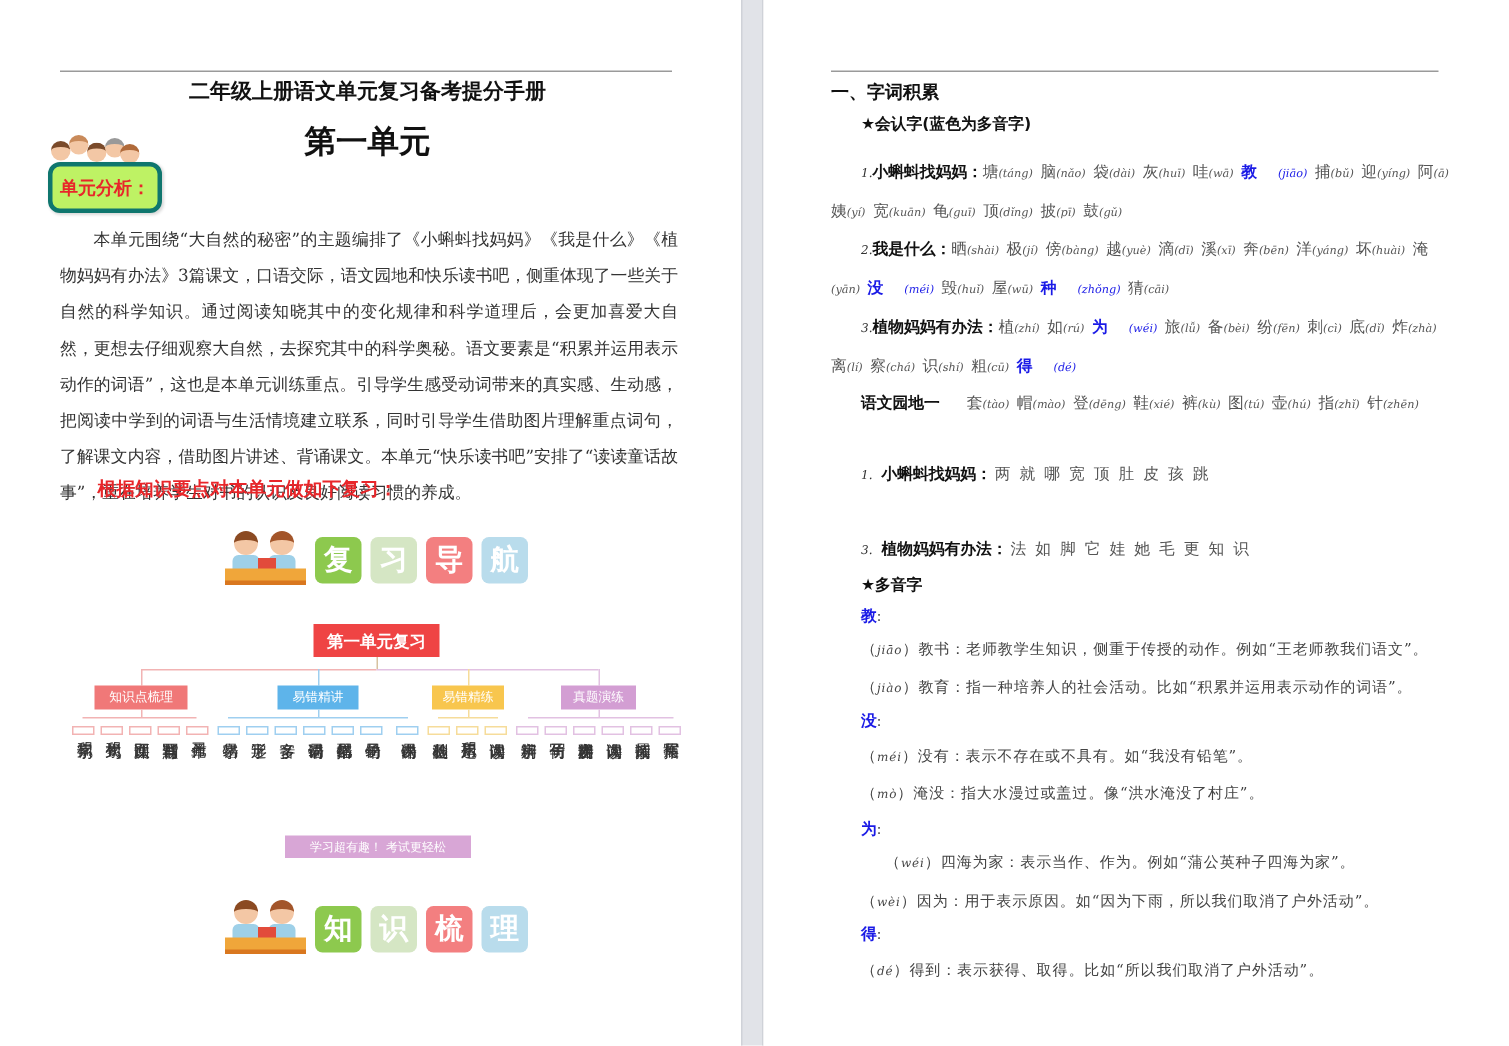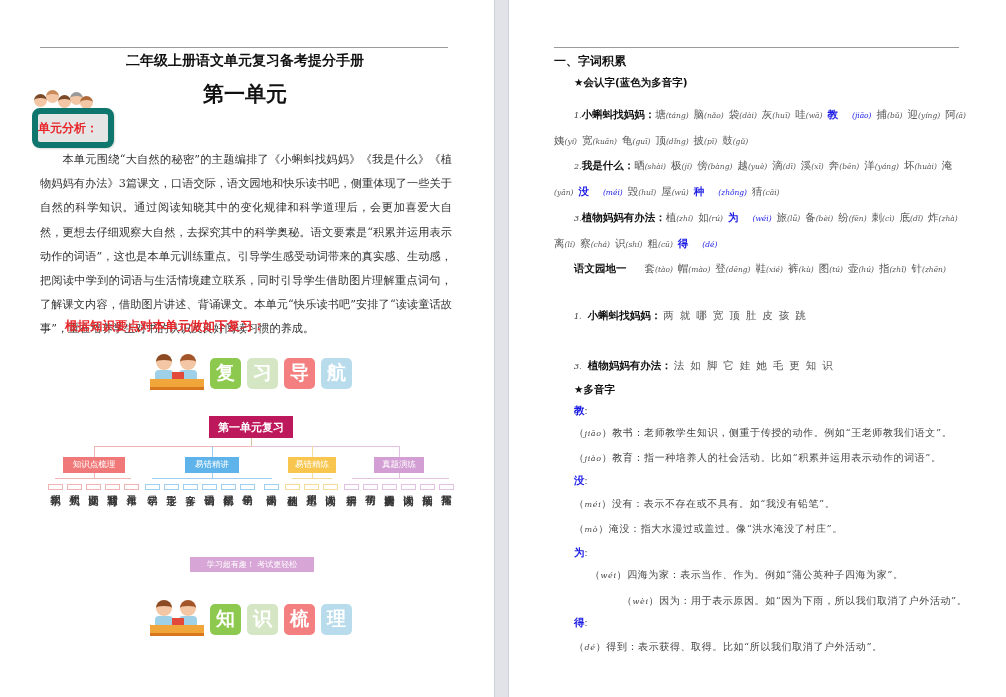--- a/index.html
+++ b/index.html
@@ -15,38 +15,38 @@
   .gutter { position: absolute; left: 494px; top: 0; width: 15px; height: 697px; background: #e1e3e8; border-left: 1px solid #cfd2d8; border-right: 1px solid #cfd2d8; box-sizing: border-box; }
 
   .hrule { position: absolute; height: 1px; background: #9a9a9a; }
 
   
   .doc-title { position: absolute; left: 40px; width: 410px; top: 52px; text-align: center; font-family: "DejaVu Sans", sans-serif; font-weight: bold; font-size: 14px; color: #111; }
   .unit-title { position: absolute; left: 40px; width: 410px; top: 80px; text-align: center; font-family: "DejaVu Serif", serif; font-size: 21px; font-weight: bold; color: #111; }
   .analysis-badge { position: absolute; left: 22px; top: 88px; width: 82px; height: 58px; }
   .kids { position: absolute; left: 10px; top: 0; width: 60px; height: 22px; }
   .kid { position: absolute; width: 13px; height: 13px; border-radius: 50%; background: #f3c7a5; border-top: 4px solid #7a4a2a; box-sizing: border-box; }
-  .analysis-card { position: absolute; left: 10px; top: 20px; width: 70px; height: 28px; border: 6px solid #0f766e; border-radius: 8px; background: #e5e5e5; box-shadow: 1px 1px 2px rgba(0,0,0,0.15); display: flex; align-items: center; }
+  .analysis-card { position: absolute; left: 10px; top: 20px; width: 70px; height: 28px; border: 3px solid #0f766e; border-radius: 8px; background: #bef264; box-shadow: 1px 1px 2px rgba(0,0,0,0.15); display: flex; align-items: center; justify-content: center; }
   .analysis-label { font-family: "DejaVu Sans", sans-serif; font-weight: bold; font-size: 12px; color: #e8262a; }
 
   .para { position: absolute; left: 40px; width: 412px; top: 148px; font-size: 11.2px; line-height: 24.2px; color: #333; text-indent: 2em; text-align: justify; }
   .review-heading { position: absolute; left: 65px; top: 318px; font-family: "DejaVu Sans", sans-serif; font-weight: bold; font-size: 12.5px; color: #e8262a; }
 
   .banner { position: absolute; left: 150px; height: 38px; display: flex; align-items: center; }
   .banner-kids { width: 54px; height: 38px; position: relative; margin-right: 6px; }
   .banner-kids .desk { position: absolute; left: 0; bottom: 2px; width: 54px; height: 8px; background: #f0a63a; border-bottom: 3px solid #d9771f; }
   .banner-kids .h1, .banner-kids .h2 { position: absolute; top: 0; width: 16px; height: 16px; border-radius: 50%; background: #f3c7a5; border-top: 6px solid #8b4a22; box-sizing: border-box; }
   .banner-kids .h1 { left: 6px; } .banner-kids .h2 { left: 30px; border-top-color: #a3552a; }
   .banner-kids .b1, .banner-kids .b2 { position: absolute; top: 16px; width: 18px; height: 14px; background: #9ed0e8; border-radius: 4px 4px 0 0; }
   .banner-kids .b1 { left: 5px; } .banner-kids .b2 { left: 29px; }
   .banner-kids .book { position: absolute; left: 22px; top: 18px; width: 12px; height: 10px; background: #e24b3b; }
   .tile { width: 31px; height: 31px; border-radius: 5px; margin-right: 6px; display: flex; align-items: center; justify-content: center; font-family: "DejaVu Sans", sans-serif; font-weight: bold; font-size: 19px; color: #fff; }
 
   
-  .mm-root { position: absolute; left: 209px; top: 416px; width: 84px; height: 22px; background: #be185d; color: #fff; font-family: "DejaVu Sans", sans-serif; font-size: 11px; font-weight: bold; display: flex; align-items: center; justify-content: center; }
+  .mm-root { position: absolute; left: 209px; top: 416px; width: 84px; height: 22px; background: #ef4444; color: #fff; font-family: "DejaVu Sans", sans-serif; font-size: 11px; font-weight: bold; display: flex; align-items: center; justify-content: center; }
   .mm-line { position: absolute; background: #ccc; }
   .mm-cat { position: absolute; height: 16px; color: #fff; font-family: "DejaVu Sans", sans-serif; font-size: 8.5px; display: flex; align-items: center; justify-content: center; }
   .mm-leaf { position: absolute; top: 484px; width: 15px; border: 1px solid #ccc; box-sizing: border-box; font-family: "DejaVu Sans", sans-serif; font-size: 10.5px; line-height: 13.5px; text-align: center; color: #333; padding: 2px 0; background: #fff; writing-mode: vertical-rl; text-orientation: upright; letter-spacing: 0; }
   .mm-slogan { position: absolute; left: 190px; top: 557px; width: 124px; height: 15px; background: #d8a6d6; color: #fff; font-family: "DejaVu Sans", sans-serif; font-size: 8px; display: flex; align-items: center; justify-content: center; }
 
   
   .sec-title { position: absolute; left: 45px; top: 53px; font-family: "DejaVu Sans", sans-serif; font-weight: bold; font-size: 12px; color: #111; }
   .r-line { position: absolute; left: 45px; width: 410px; font-size: 10.5px; color: #555; white-space: nowrap; }
   .r-line.indent { left: 65px; }
   .r-head { font-family: "DejaVu Sans", sans-serif; font-weight: bold; color: #111; font-size: 10.5px; }
@@ -193,17 +193,17 @@
   <div class="poly-char" style="top:404px;"><span>教</span><span class="colon">:</span></div>
   <div class="def" style="top:426px;text-align:right;">（<span class="p">jiāo</span>）<span>教书：老师教学生知识，侧重于传授的动作。例如“王老师教我们语文”。</span></div>
   <div class="def" style="top:451px;">（<span class="p">jiào</span>）<span>教育：指一种培养人的社会活动。比如“积累并运用表示动作的词语”。</span></div>
 
   <div class="poly-char" style="top:474px;"><span>没</span><span class="colon">:</span></div>
   <div class="def" style="top:497px;">（<span class="p">méi</span>）<span>没有：表示不存在或不具有。如“我没有铅笔”。</span></div>
   <div class="def" style="top:522px;">（<span class="p">mò</span>）<span>淹没：指大水漫过或盖过。像“洪水淹没了村庄”。</span></div>
 
   <div class="poly-char" style="top:546px;"><span>为</span><span class="colon">:</span></div>
   <div class="def" style="top:568px;margin-left:16px;">（<span class="p">wéi</span>）<span>四海为家：表示当作、作为。例如“蒲公英种子四海为家”。</span></div>
-  <div class="def" style="top:594px;margin-left:48px;">（<span class="p">wèi</span>）<span>因为：用于表示原因。如“因为下雨，所以我们取消了户外活动”。</span></div>
+  <div class="def" style="top:594px;">（<span class="p">wèi</span>）<span>因为：用于表示原因。如“因为下雨，所以我们取消了户外活动”。</span></div>
 
   <div class="poly-char" style="top:616px;"><span>得</span><span class="colon">:</span></div>
   <div class="def" style="top:640px;">（<span class="p">dé</span>）<span>得到：表示获得、取得。比如“所以我们取消了户外活动”。</span></div>
 </div>
 
 </body></html>

